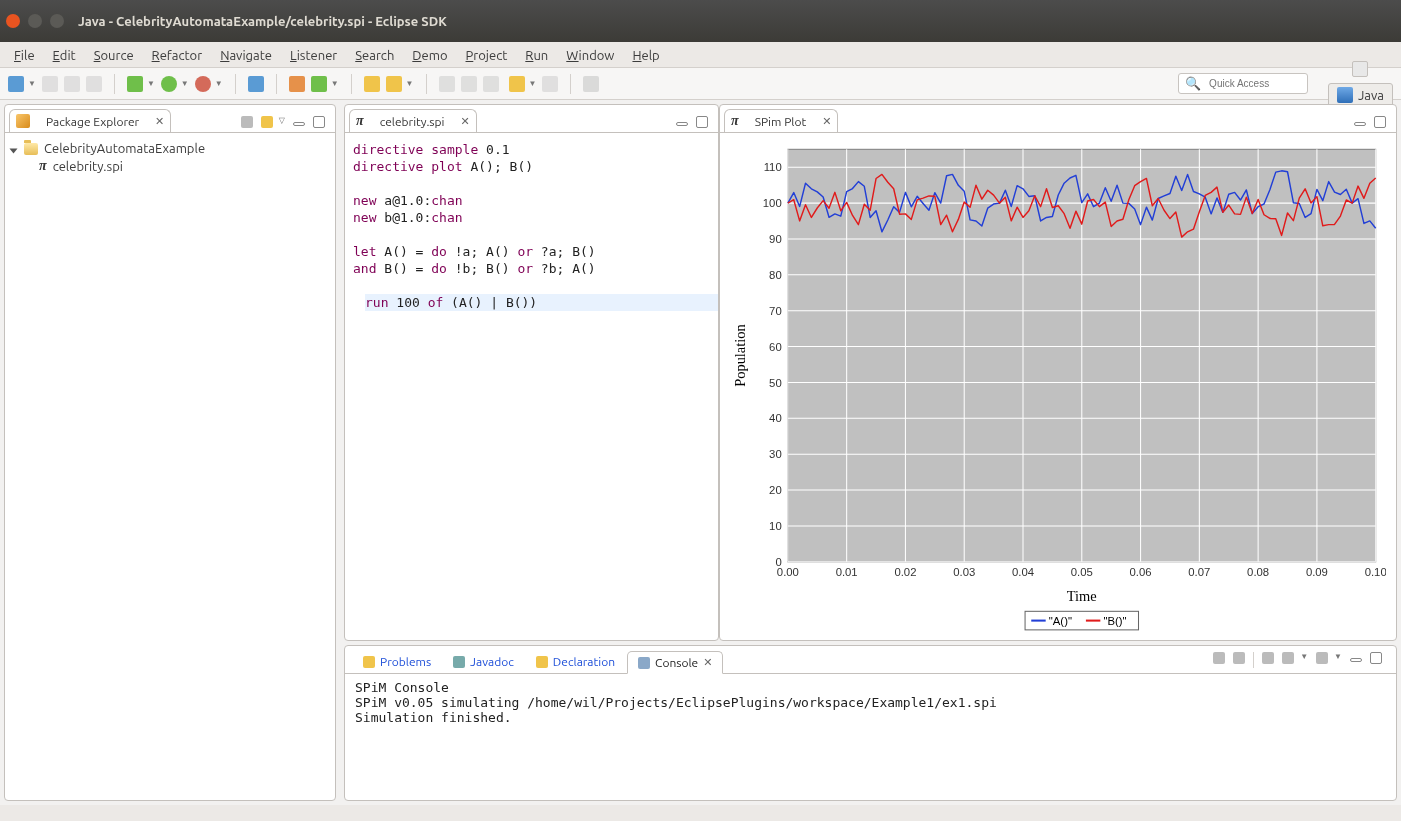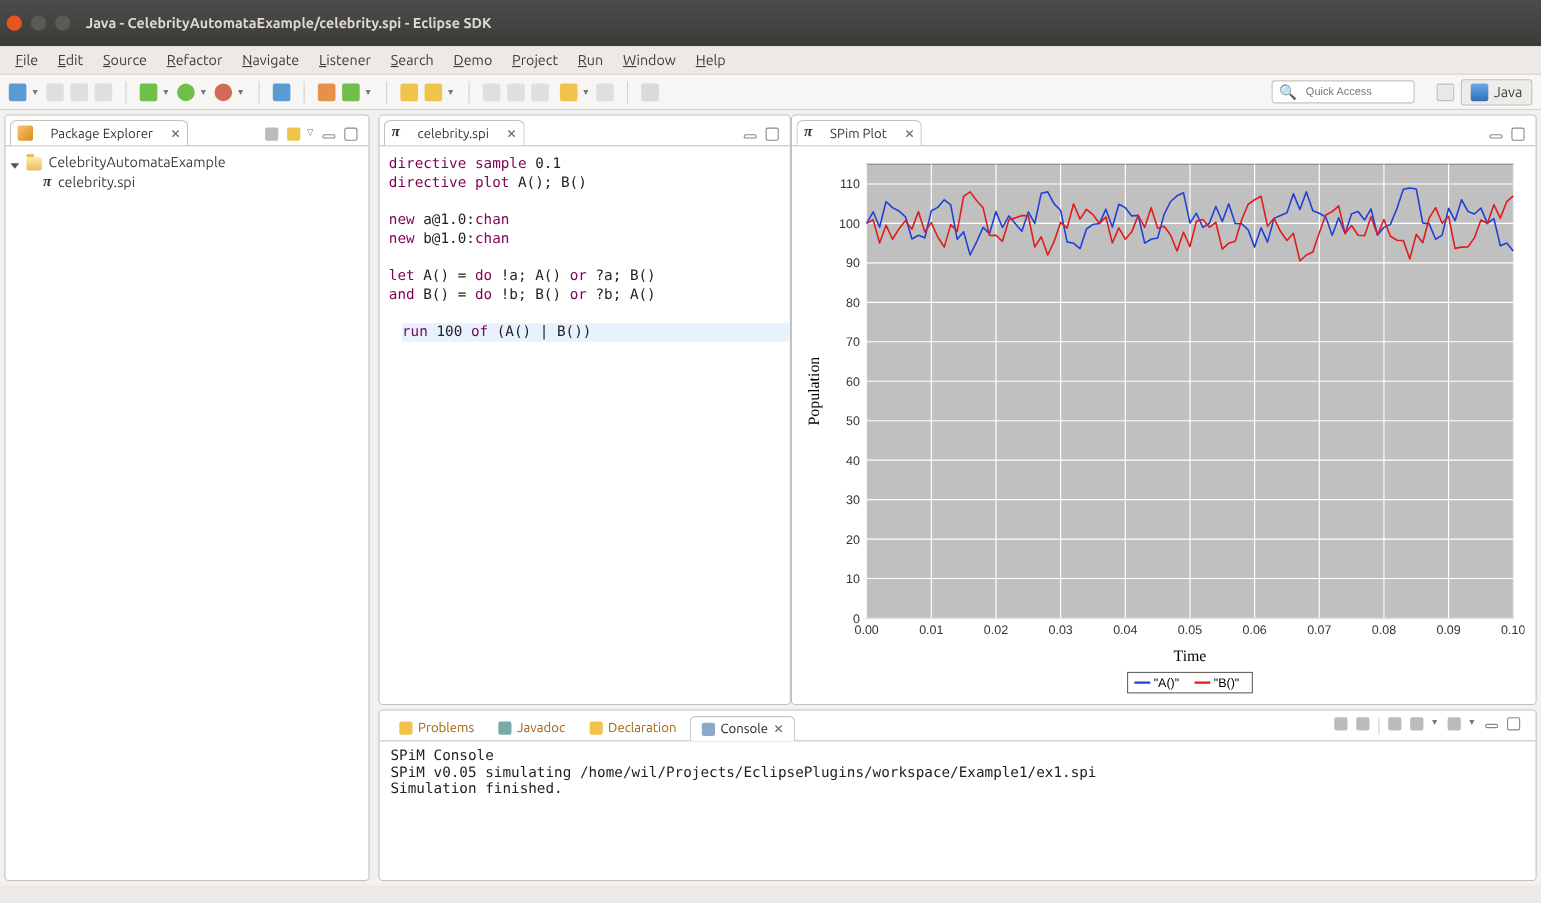--- a/index.html
+++ b/index.html
@@ -45,21 +45,21 @@
   }
   .tool-icon { width:16px; height:16px; display:inline-block; background:#bdbdbd; border-radius:2px; }
   .tool-group { display:flex; align-items:center; gap:6px; }
   .tool-sep { width:1px; height:20px; background:#d4d0cc; margin:0 2px; }
   .quick-access {
     margin-left:auto;
     display:flex; align-items:center; gap:6px;
     border:1px solid #c8c4c0; background:#fff; border-radius:3px; padding:2px 6px; width:130px;
   }
   .quick-access input { border:none; outline:none; font-size:10px; width:100%; color:#777; }
-  .persp-bar { display:flex; align-items:center; gap:6px; margin-left:10px; }
+  .persp-bar { display:flex; align-items:center; gap:6px; margin-left:10px;flex-direction:column; }
   .persp-btn { border:1px solid #c4c0bc; background:#eeece9; padding:3px 8px; border-radius:3px; display:flex; align-items:center; gap:5px; }
 
   .workarea {
     display:flex;
     height: calc(821px - 28px - 26px - 32px - 30px);
   }
   .pane { background:#fff; border:1px solid #c4c0bc; border-radius:4px; margin:4px; display:flex; flex-direction:column; overflow:hidden; }
   .pane-tabs { height:28px; display:flex; align-items:flex-end; padding:0 4px; gap:0; border-bottom:1px solid #c4c0bc; }
   .tab {
     display:flex; align-items:center; gap:16px;
@@ -87,21 +87,21 @@
   .editor-body { flex:1; padding:8px 8px; white-space:pre; font-family:"DejaVu Sans Mono","Courier New",monospace; font-size:13px; line-height:17px; color:#222; overflow:auto; }
   .kw { color:#7f0055; font-weight:normal; }
   .hl-line { background:#e8f2fe; display:inline-block; }
 
   .plot { flex:1; margin-left:0; }
   .plot-body { flex:1; display:flex; align-items:stretch; justify-content:stretch; padding:6px 10px 6px 6px; }
   .chart-svg { width:100%; height:100%; }
 
   .bottom-pane { height:172px; margin-top:0; }
   .bottom-tabs { display:flex; align-items:center; gap:2px; padding:4px 8px 0 8px; border-bottom:1px solid #c4c0bc; }
-  .btab { display:flex; align-items:center; gap:5px; padding:4px 10px; color:#a16207; font-size:12px; border-top-left-radius:5px; border-top-right-radius:5px; }
+  .btab { display:flex; align-items:center; gap:5px; padding:4px 10px; color:#1d4ed8; font-size:12px; border-top-left-radius:5px; border-top-right-radius:5px; }
   .btab.active { background:#fff; border:1px solid #c4c0bc; border-bottom:1px solid #fff; color:#222; position:relative; top:1px; }
   .console-body { flex:1; padding:6px 10px; font-family:"DejaVu Sans Mono",monospace; font-size:13px; white-space:pre; color:#222; }
   .bottom-right-tools { margin-left:auto; display:flex; gap:8px; padding:0 6px 4px;}
 
   .statusbar { height:30px; background:#ece9e6; }
 
   .mini-icon { width:12px; height:12px; display:inline-block; background:#bbb; border-radius:2px; }
   .yellow { background:#f0c44a; }
   .green { background:#6fbf4a; }
   .blue { background:#5a9bd4; }

